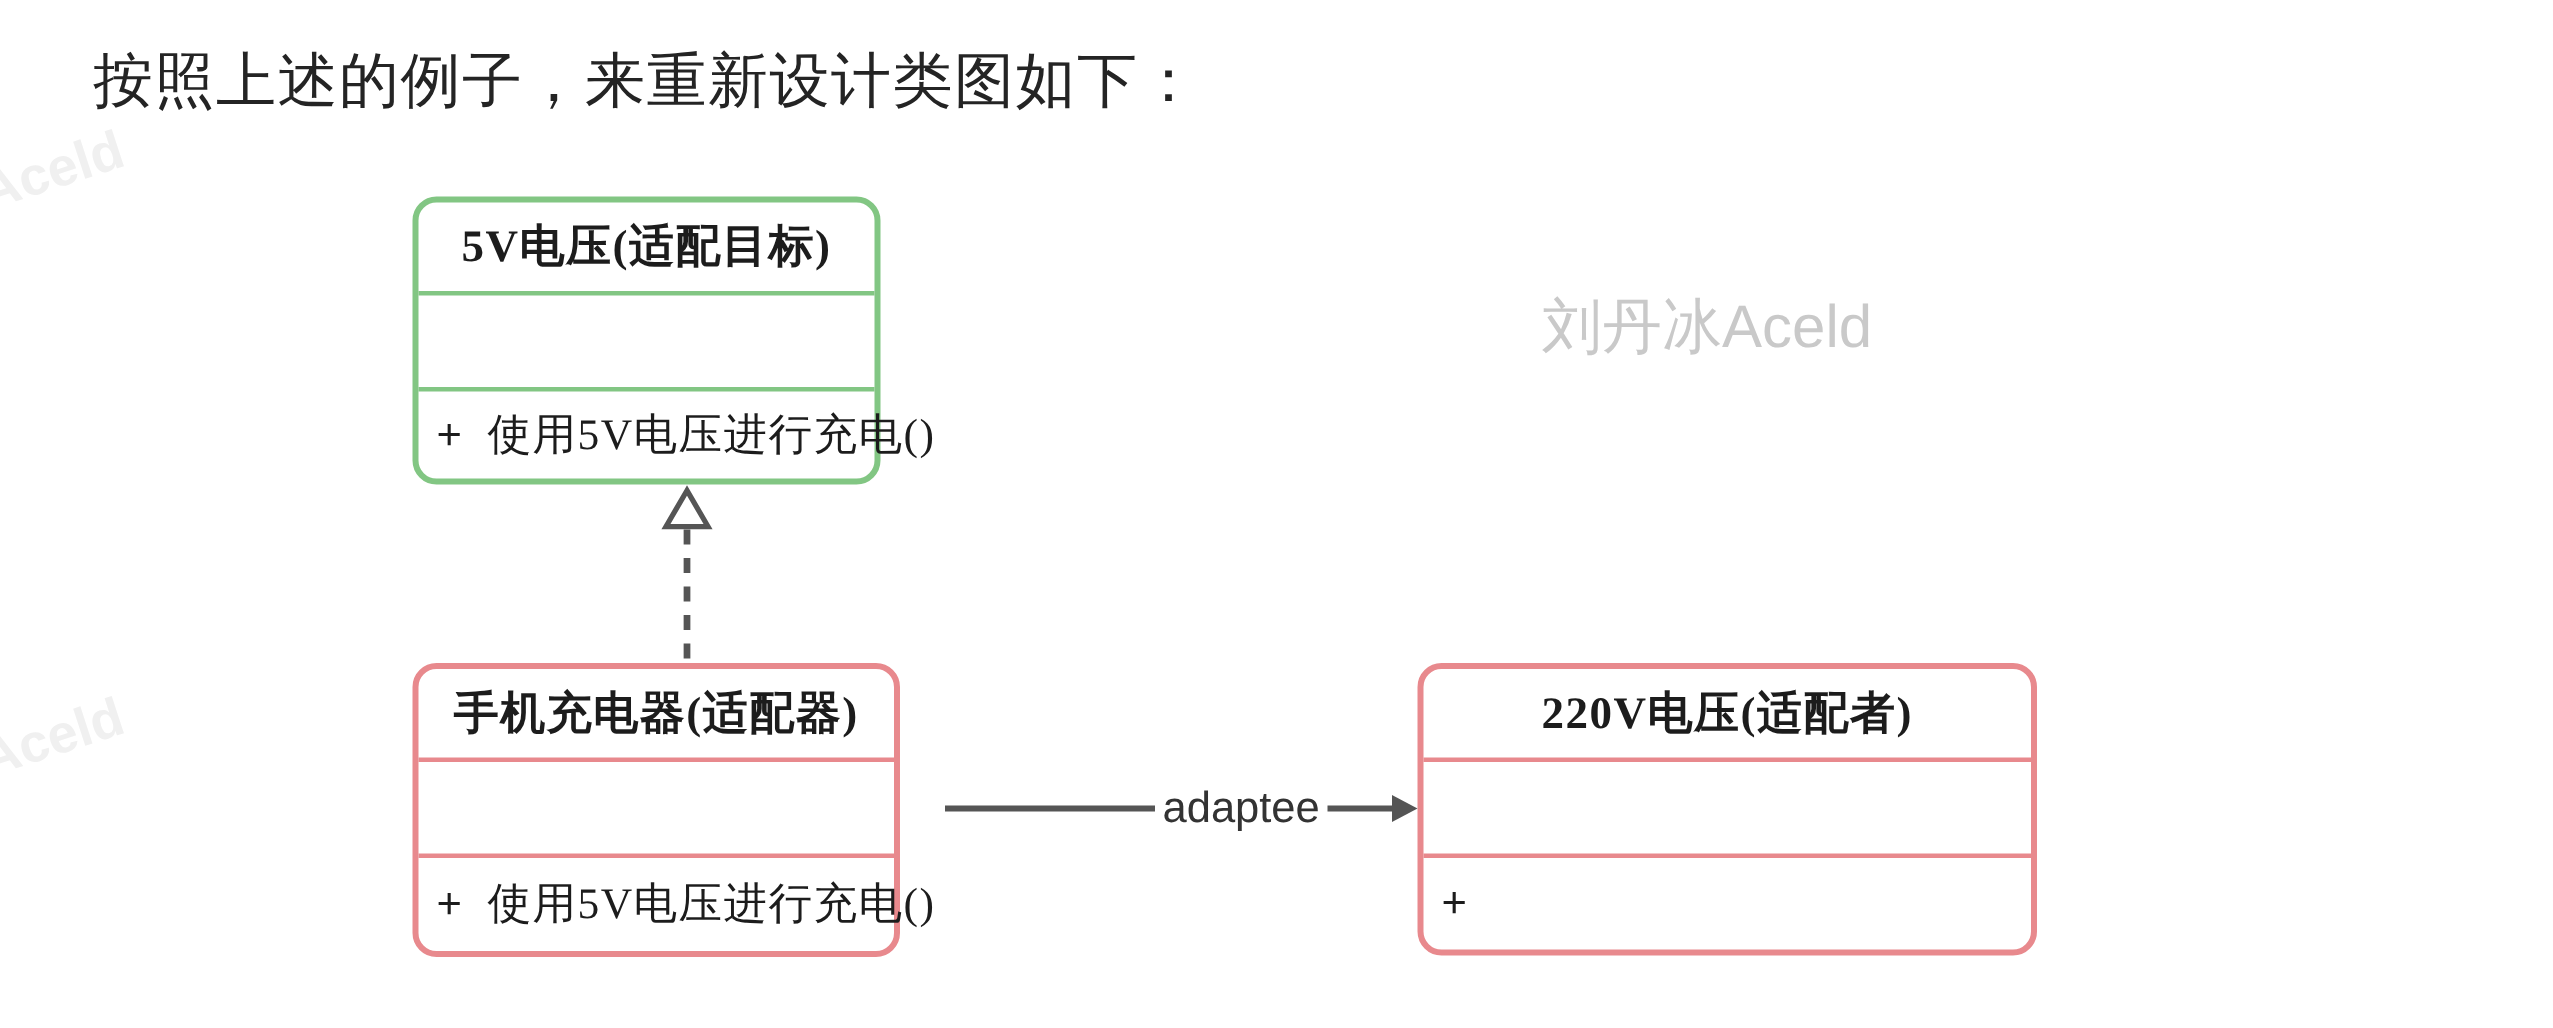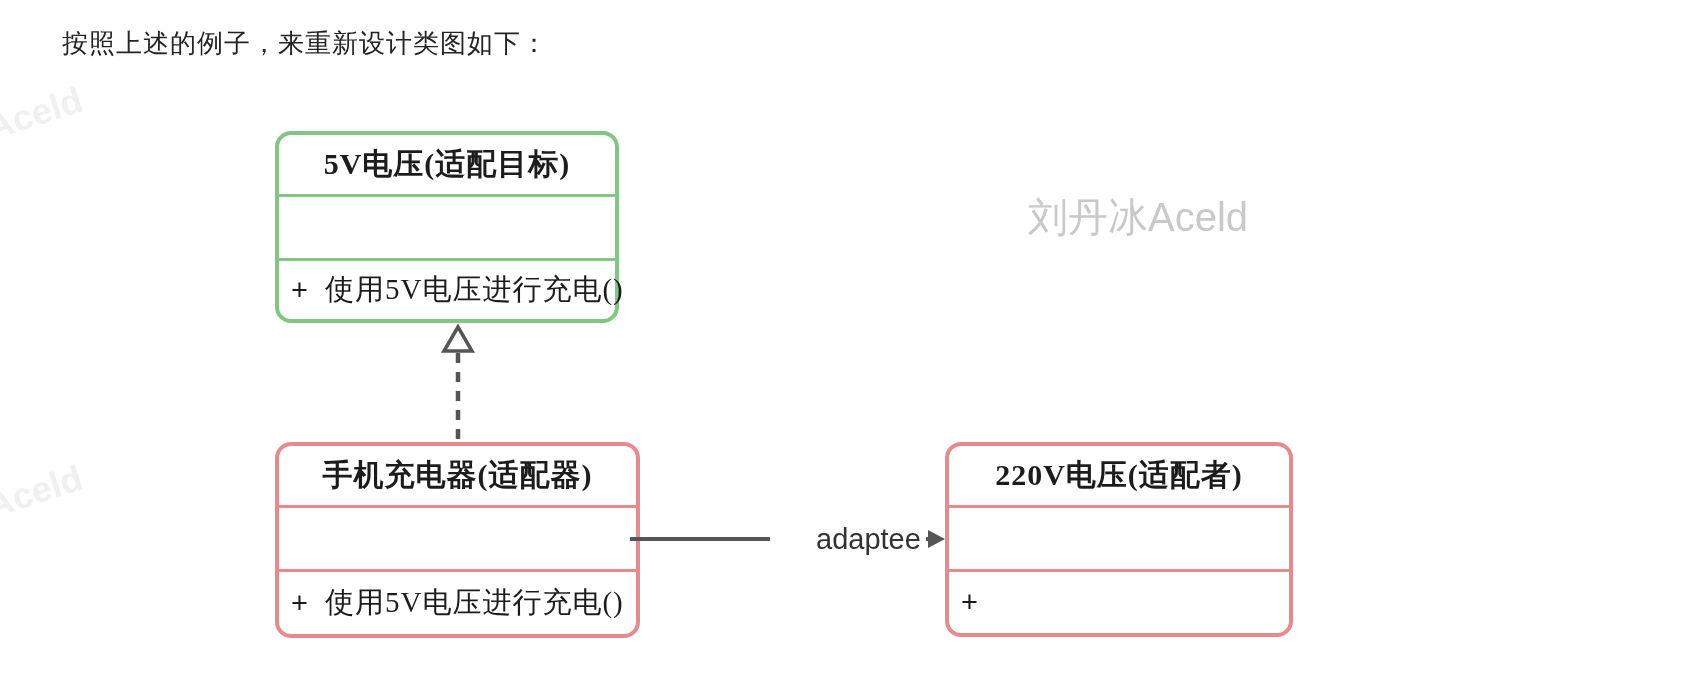--- a/index.html
+++ b/index.html
@@ -12,21 +12,21 @@
     position: relative;
     width: 1702px;
     height: 685px;
     background: #ffffff;
     overflow: hidden;
   }
   .page-title {
     position: absolute;
     left: 62px;
     top: 26px;
-    font-size: 26px;
+    font-size: 40px;
     color: #242424;
     letter-spacing: 1px;
     white-space: nowrap;
   }
   
   .wm-main {
     position: absolute;
     left: 1028px;
     top: 190px;
     font-size: 40px;
@@ -82,23 +82,23 @@
     flex: 1;
     display: flex;
     align-items: center;
     padding-left: 12px;
     font-size: 29px;
     letter-spacing: 1px;
     white-space: nowrap;
   }
   .uml-class .vis { margin-right: 16px; font-family: "Liberation Sans", sans-serif; }
 
-  #cls-target  { left: 275px; top: 131px; width: 344px; height: 192px; }
-  #cls-adapter { left: 275px; top: 442px; width: 365px; height: 196px; }
-  #cls-adaptee { left: 945px; top: 442px; width: 348px; height: 195px; }
+  #cls-target  { left: 275px; top: 131px; width: 312px; height: 192px; }
+  #cls-adapter { left: 275px; top: 442px; width: 325px; height: 196px; }
+  #cls-adaptee { left: 945px; top: 442px; width: 413px; height: 195px; }
 
   
   svg.overlay {
     position: absolute;
     left: 0; top: 0;
     width: 1702px;
     height: 685px;
     pointer-events: none;
   }
   .assoc {
@@ -114,21 +114,20 @@
     height: 4px;
     background: var(--line, #555555);
   }
   .assoc .seg1 { width: 140px; }
   .assoc .seg2 { flex: 1; }
   .assoc-label {
     padding: 0 5px;
     font-size: 29px;
     color: #333333;
     white-space: nowrap;
-    margin-left: 41px;
   }
   .arrow-head {
     width: 0;
     height: 0;
     border-left: 17px solid var(--line, #555555);
     border-top: 9px solid transparent;
     border-bottom: 9px solid transparent;
   }
 </style>
 </head>

